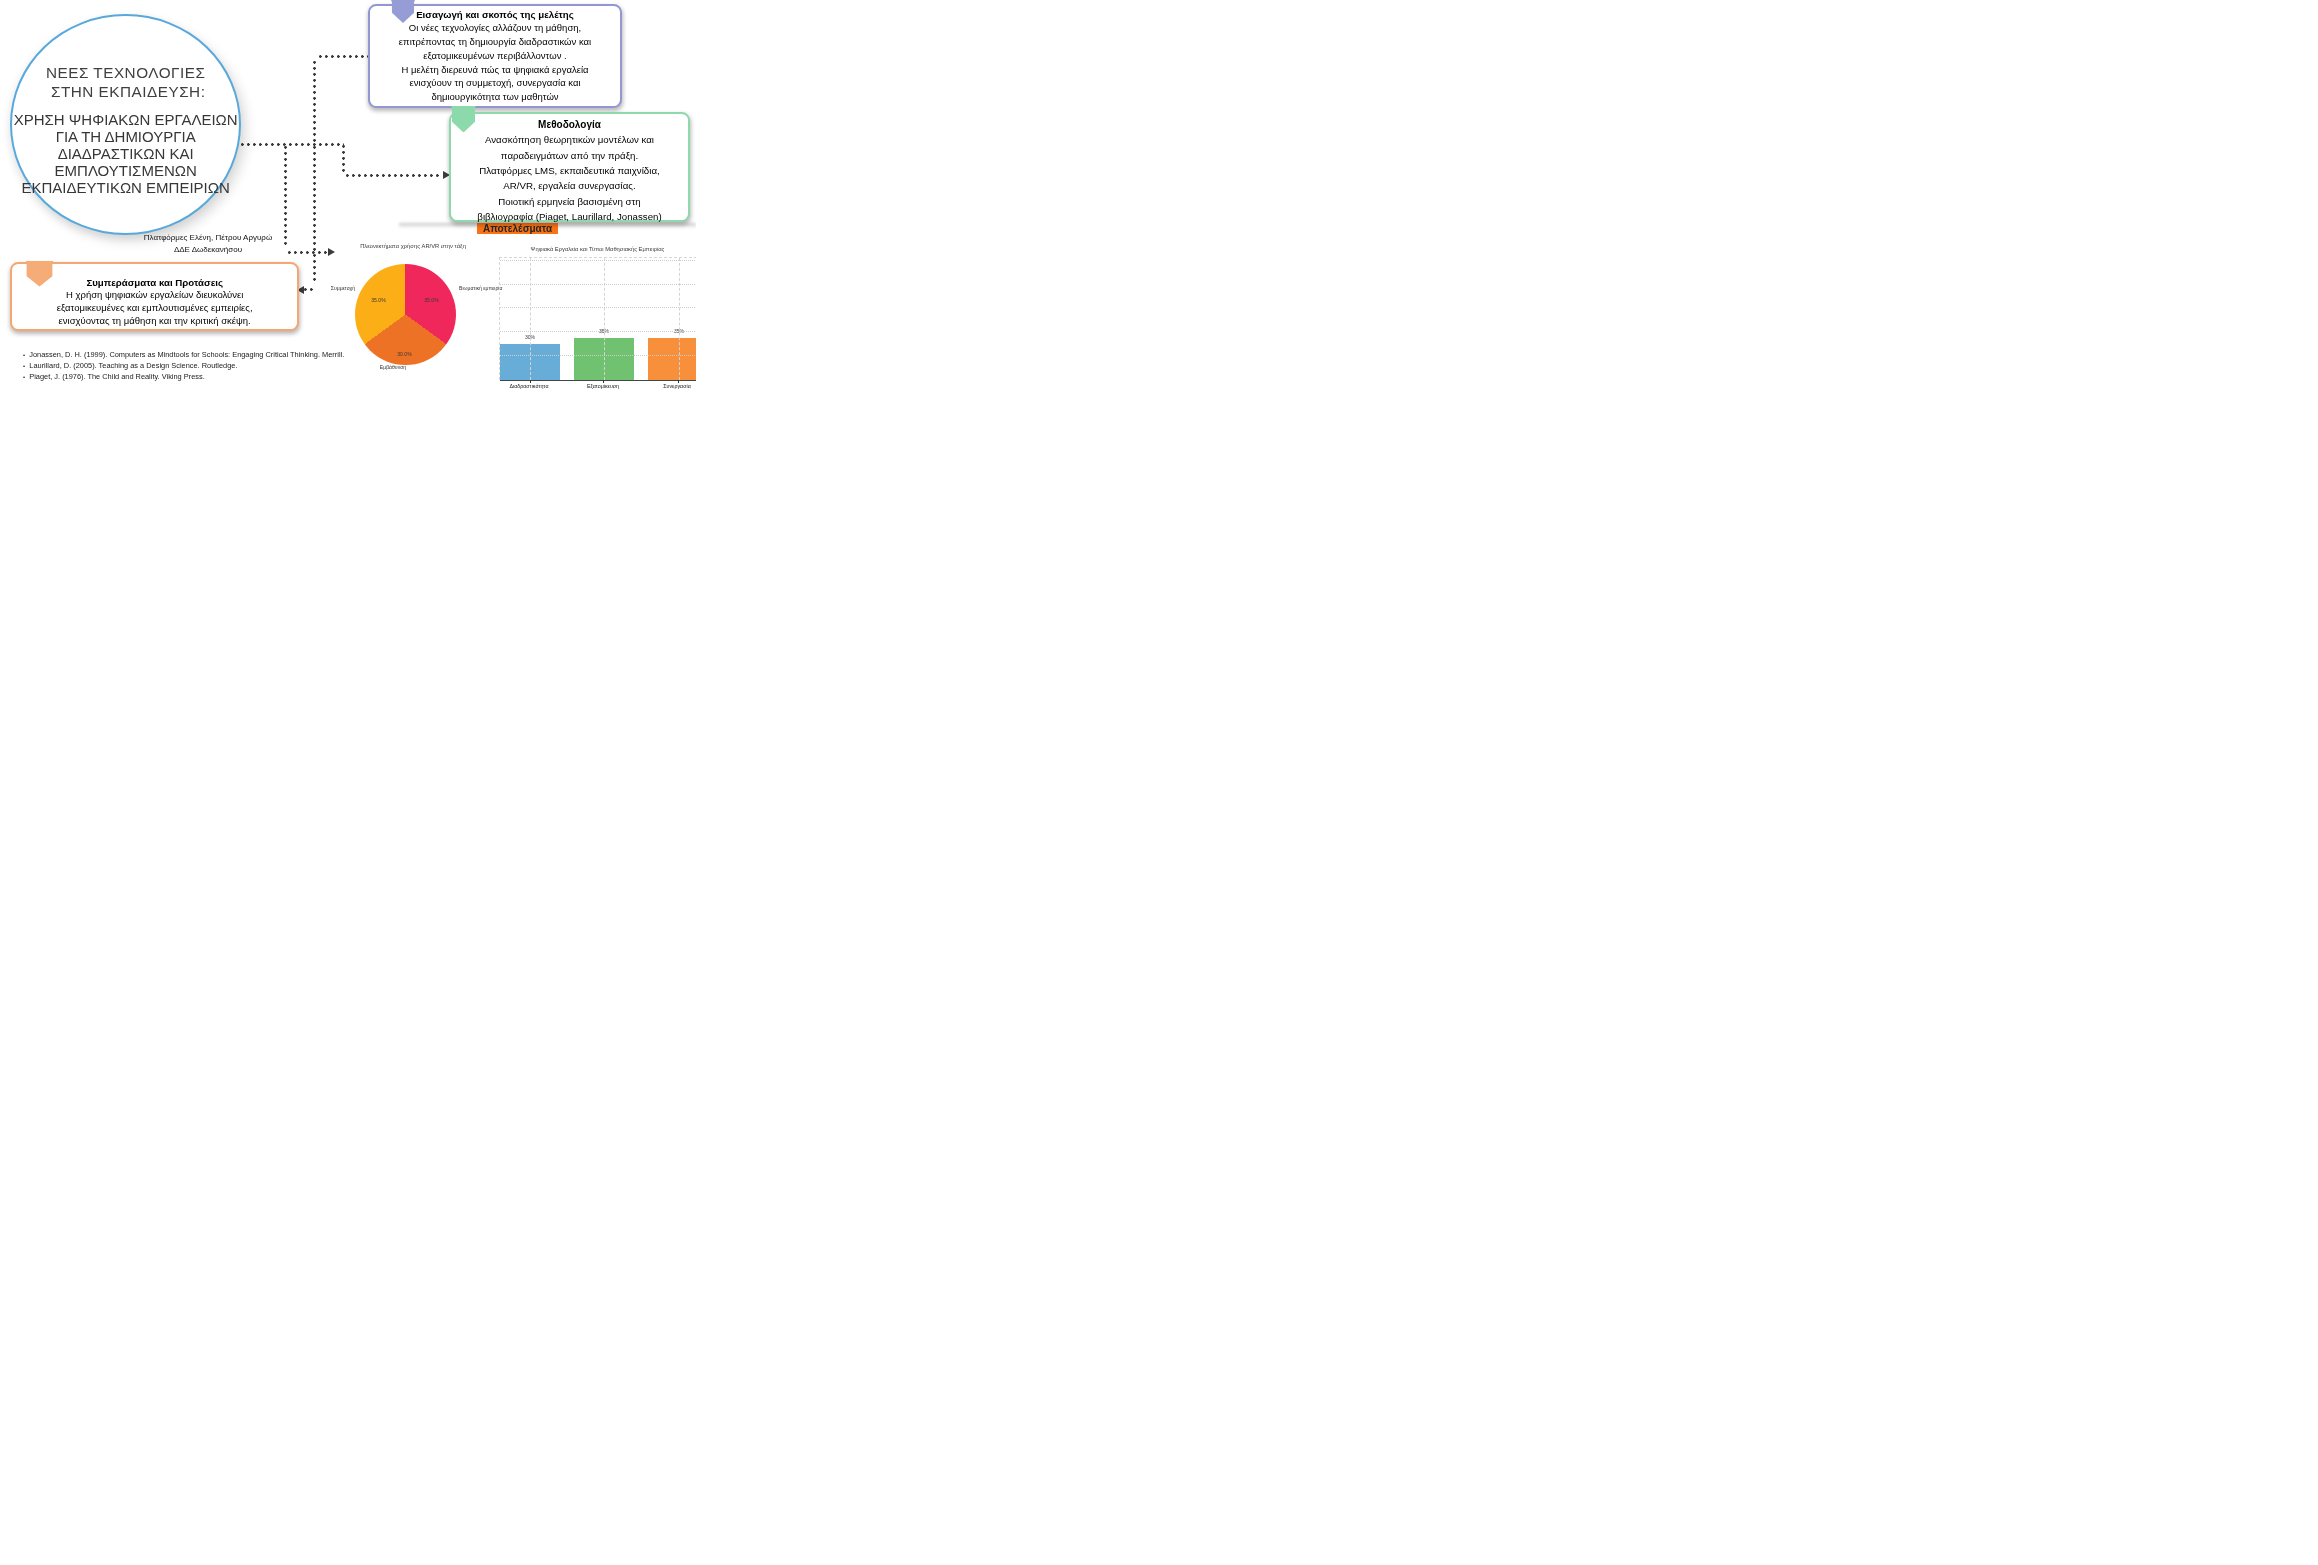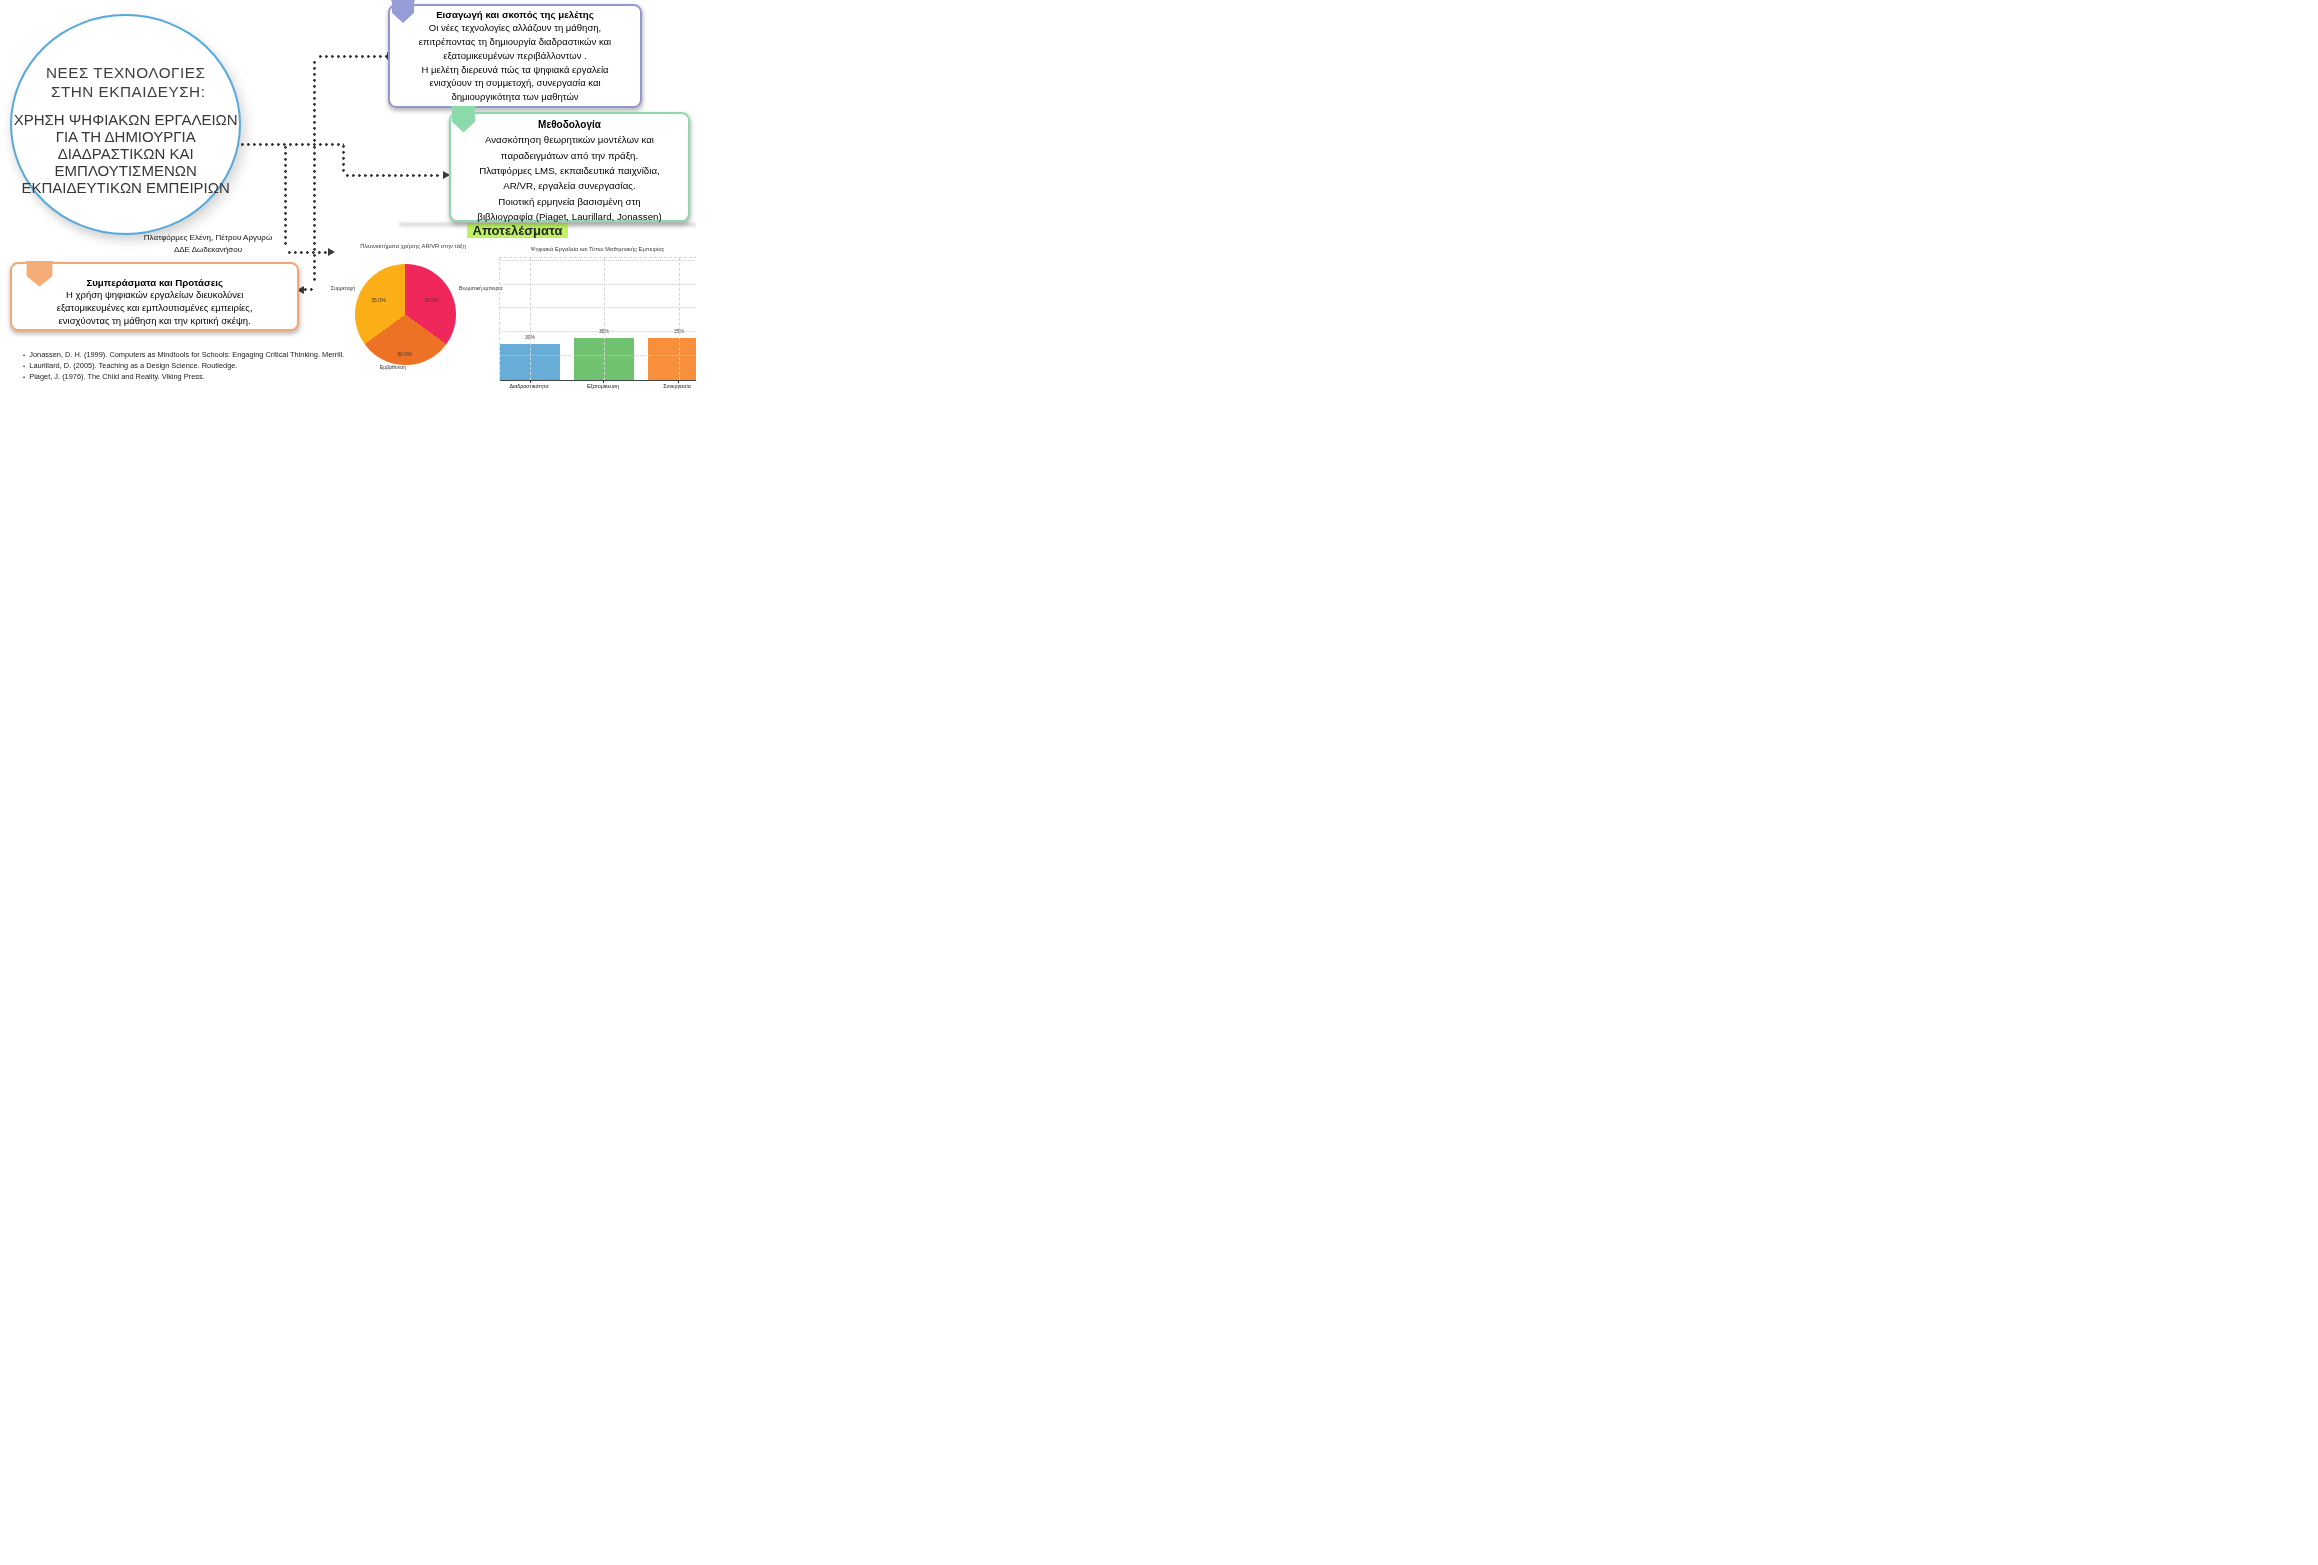--- a/index.html
+++ b/index.html
@@ -16,21 +16,21 @@
 
   
   .authors{position:absolute;left:137px;top:232px;width:142px;text-align:center;font-size:8px;
            line-height:11.6px;color:#101010;z-index:3;}
 
   
   .pbox{position:absolute;background:#fff;border-radius:8.3px;text-align:center;z-index:3;
         box-shadow:0.9px 2.3px 4.2px rgba(0,0,0,.28);}
   .pbox .btitle{font-weight:bold;color:#000;}
   .pbox .bbody{white-space:pre-line;color:#000;}
-  .box-intro{left:388px;top:3.7px;width:250px;height:100px;border:2.3px solid #9297D2;}
+  .box-intro{left:368px;top:3.7px;width:250px;height:100px;border:2.3px solid #9297D2;}
   .box-intro .btitle{margin-top:2.3px;font-size:9.7px;line-height:13.4px;}
   .box-intro .bbody{font-size:9.5px;line-height:13.7px;}
   .box-method{left:449px;top:112px;width:237px;height:106px;border:2.3px solid #8FD8AC;}
   .box-method .btitle{margin-top:3.2px;font-size:10px;line-height:15.3px;}
   .box-method .bbody{font-size:9.7px;line-height:15.3px;}
   .box-concl{left:10.2px;top:262px;width:285px;height:65px;border:2.8px solid #F4A772;}
   .box-concl .btitle{margin-top:12px;font-size:9.7px;line-height:13px;}
   .box-concl .bbody{font-size:9.5px;line-height:12.8px;}
 
   
@@ -47,21 +47,21 @@
   .dot-v{position:absolute;width:2.8px;z-index:2;background-repeat:repeat-y;background-size:2.8px 6px;
          background-image:radial-gradient(circle 1.4px at 1.4px 1.4px,#3b3b3b 97%,rgba(0,0,0,0));}
   .arr{position:absolute;width:0;height:0;z-index:2;}
   .arr-r{border-top:4.2px solid transparent;border-bottom:4.2px solid transparent;border-left:7px solid #3b3b3b;}
   .arr-l{border-top:4.2px solid transparent;border-bottom:4.2px solid transparent;border-right:7px solid #3b3b3b;}
 
   
   .res-band{position:absolute;left:399px;top:223px;width:297px;height:4.6px;z-index:1;
             background:linear-gradient(to bottom,#c4c4c4,rgba(255,255,255,0));filter:blur(1.4px);}
   .res-head{position:absolute;left:464px;top:223px;width:107px;text-align:center;z-index:2;}
-  .res-head span{background:#bef264;padding:0 5.6px;font-size:13px;font-weight:bold;color:#262626;}
+  .res-head span{background:#f97316;padding:0 5.6px;font-size:10px;font-weight:bold;color:#262626;}
 
   
   .pie-wrap{position:absolute;left:341px;top:243px;width:144px;height:139px;z-index:2;}
   .pie-title{position:absolute;left:-18.5px;top:0;width:181px;text-align:center;font-size:5.8px;color:#3a3a3a;}
   .pie{position:absolute;left:14px;top:21.3px;width:101px;height:101px;border-radius:50%;}
   .pie-lab{position:absolute;font-size:5.1px;color:#2f2f2f;}
   .pie-pct{position:absolute;font-size:5.1px;color:#3a3a3a;width:23px;text-align:center;}
 
   
   .bar-wrap{position:absolute;left:499px;top:245px;width:197px;height:147px;z-index:2;}

